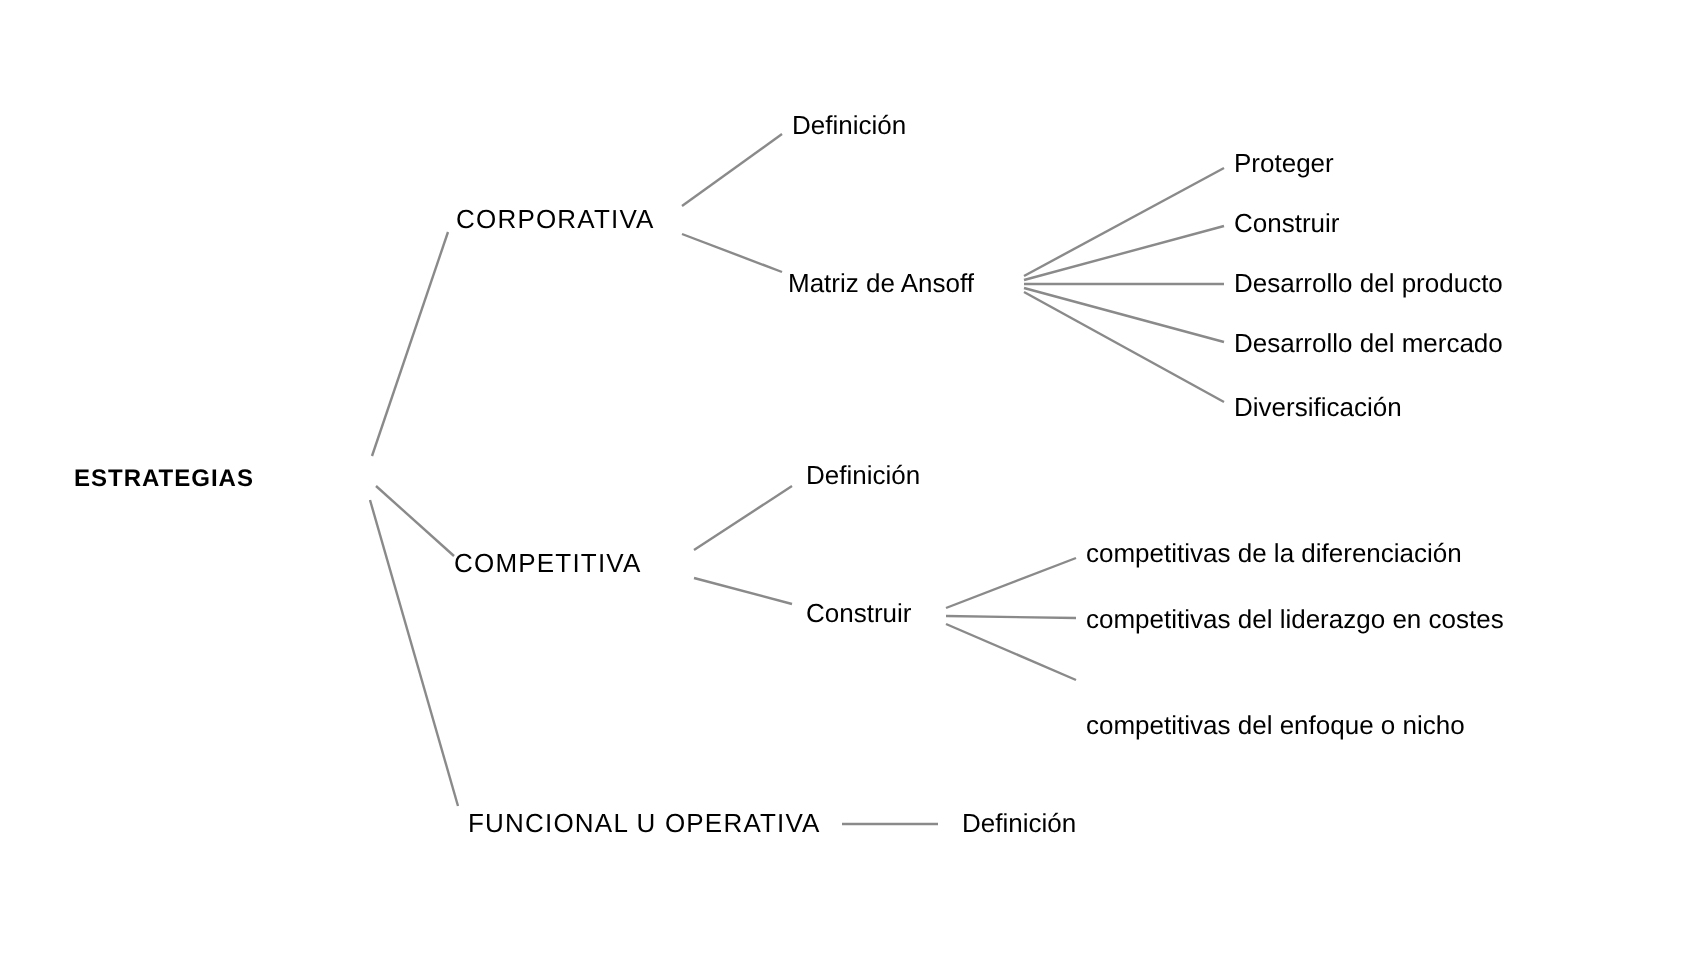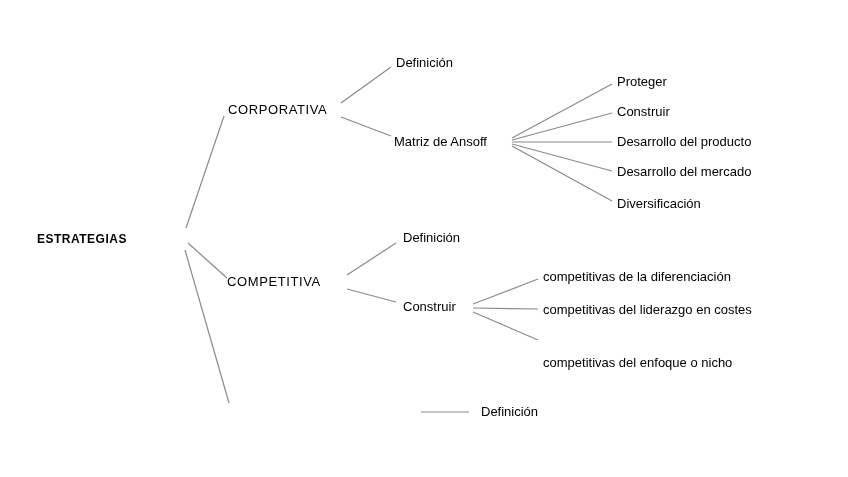--- a/index.html
+++ b/index.html
@@ -65,20 +65,21 @@
     <line x1="473" y1="308" x2="538" y2="309"></line>
     <line x1="473" y1="312" x2="538" y2="340"></line>
 
     <line x1="421" y1="412" x2="469" y2="412"></line>
   </svg>
 
   <div class="label root-label" style="left:37px; top:229px;">ESTRATEGIAS</div>
 
   <div class="label branch-label" style="left:228px; top:102px;">CORPORATIVA</div>
   <div class="label branch-label" style="left:227px; top:274px;">COMPETITIVA</div>
+  <div class="label branch-label" style="left:234px; top:404px;">FUNCIONAL U OPERATIVA</div>
 
   <div class="label" style="left:396px; top:55px;">Definición</div>
   <div class="label" style="left:394px; top:134px;text-align:center;">Matriz de Ansoff</div>
 
   <div class="label" style="left:617px; top:74px;">Proteger</div>
   <div class="label" style="left:617px; top:104px;">Construir</div>
   <div class="label" style="left:617px; top:134px;">Desarrollo del producto</div>
   <div class="label" style="left:617px; top:164px;">Desarrollo del mercado</div>
   <div class="label" style="left:617px; top:196px;">Diversificación</div>
 

